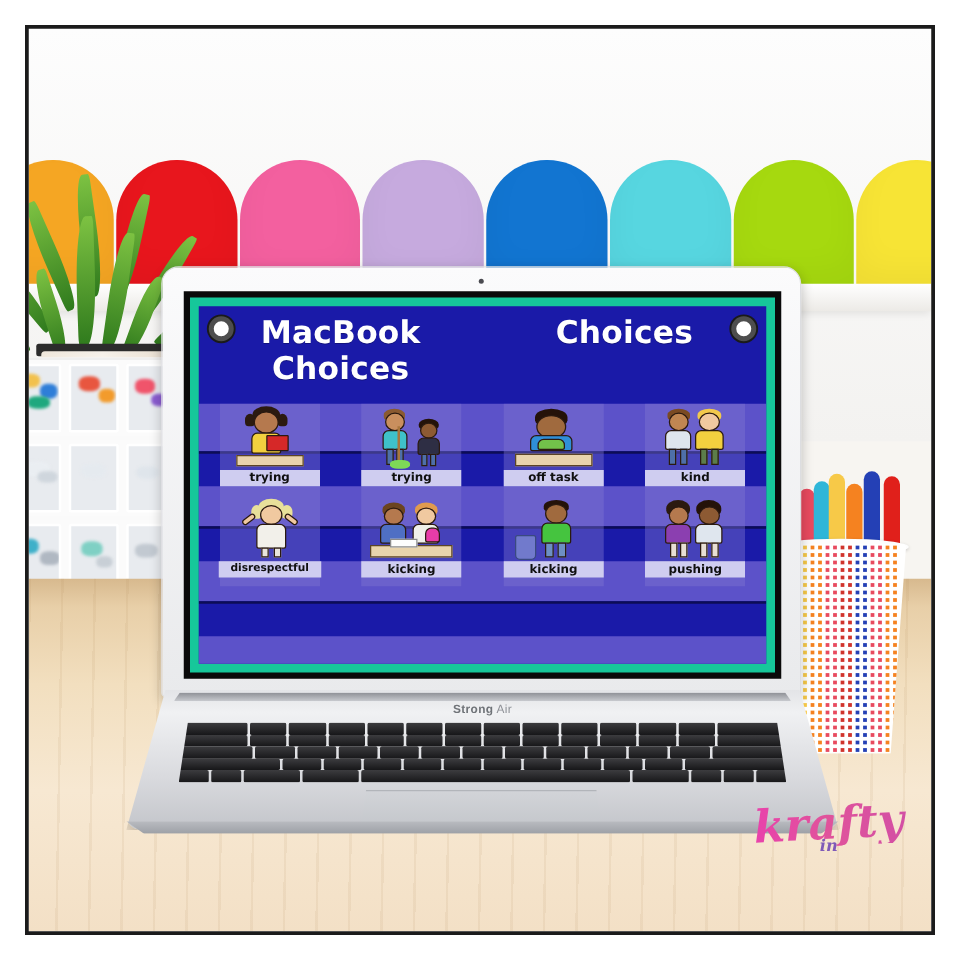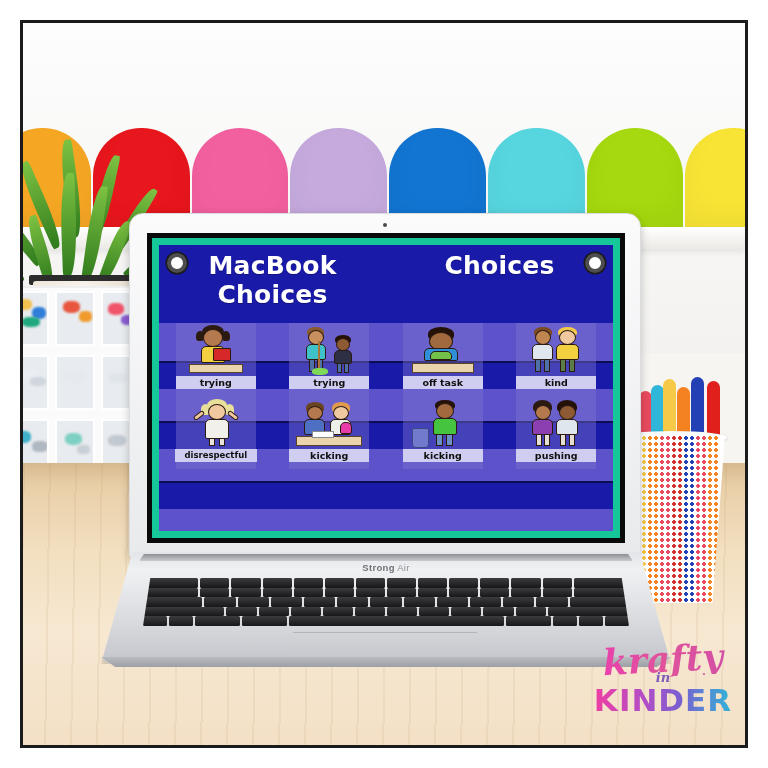--- a/index.html
+++ b/index.html
@@ -747,19 +747,18 @@
         </div>
 
         <div class="trackpad"></div>
       </div>
       <div class="front-lip"></div>
     </div>
 
     <div class="watermark">
       <span class="wm-krafty">krafty</span>
       <span class="wm-in">in</span>
-      <span class="wm-kinder">KINDER</span>
     </div>
 
   </div>
 
   <div class="frame-border"></div>
 </div>
 
 </body></html>

